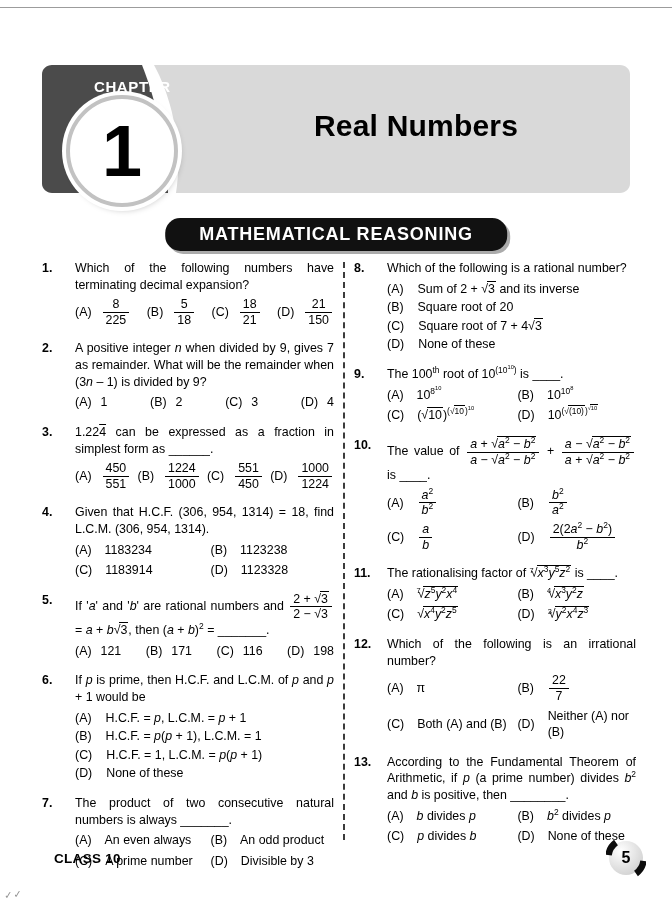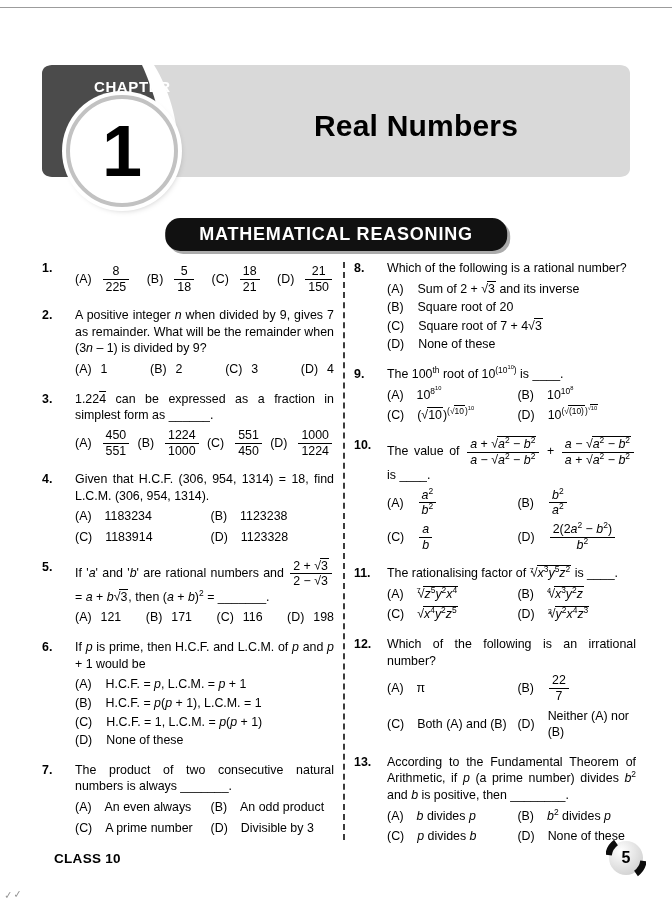--- a/index.html
+++ b/index.html
@@ -1,21 +1,21 @@
 <!DOCTYPE html>
 <html><head>
 <meta charset="utf-8">
 <style>
   html,body{margin:0;padding:0;background:#fff;}
   body{font-family:"Liberation Sans", sans-serif; color:#000;}
   .page{position:relative;width:672px;height:912px;background:#fff;overflow:hidden;}
   .top-rule{position:absolute;top:7px;left:0;right:0;height:1px;background:#9c9c9c;}
 
   
-  .banner{position:absolute;top:65px;left:42px;width:588px;height:112px;}
+  .banner{position:absolute;top:65px;left:42px;width:588px;height:128px;}
   .banner-bg{position:absolute;inset:0;width:100%;height:100%;}
   .chapter-label{position:absolute;left:52px;top:13px;color:#fff;font-size:15px;font-weight:700;letter-spacing:.6px;}
   .chapter-circle{position:absolute;left:24px;top:30px;width:104px;height:104px;border-radius:50%;
     background:#fff;border:4px solid #c2c2c2;box-shadow:0 0 0 4px #fff, 2px 3px 6px rgba(0,0,0,.25);
     display:flex;align-items:center;justify-content:center;z-index:2;}
   .chapter-circle span{font-size:72px;font-weight:700;line-height:1;}
   .banner-title{position:absolute;left:180px;top:44px;width:388px;text-align:center;
     font-size:30px;font-weight:700;letter-spacing:.2px;}
 
   
@@ -83,20 +83,21 @@
 
   <div class="section-pill" style="background: rgb(17, 17, 17);">
     <span>MATHEMATICAL REASONING</span>
   </div>
 
   <div class="content">
     <div class="col left">
         <div class="question">
           <div class="qnum">1.</div>
           <div class="qbody">
+            <div class="qtext">Which of the following numbers have terminating decimal expansion?</div>
             <div class="opts opts-row">
               <div class="opt">
                 <span class="opt-label">(A)</span>
                 <span class="opt-body"><span class="frac">
                     <span class="fn">8</span>
                     <span class="fd">225</span>
                   </span></span>
               </div>
               <div class="opt">
                 <span class="opt-label">(B)</span>

